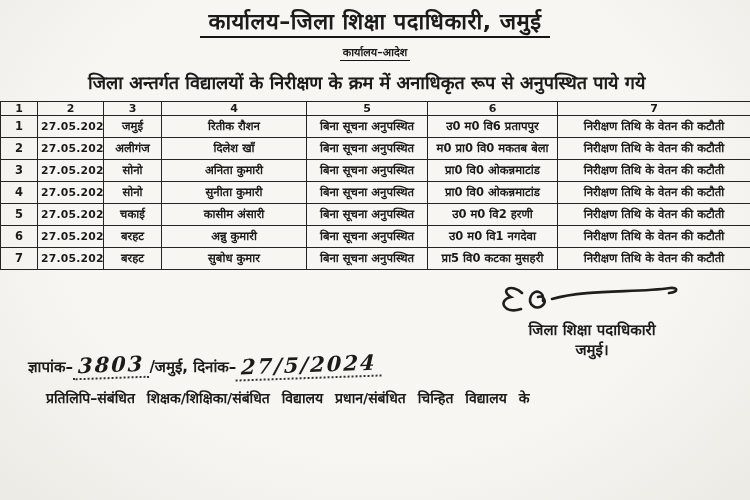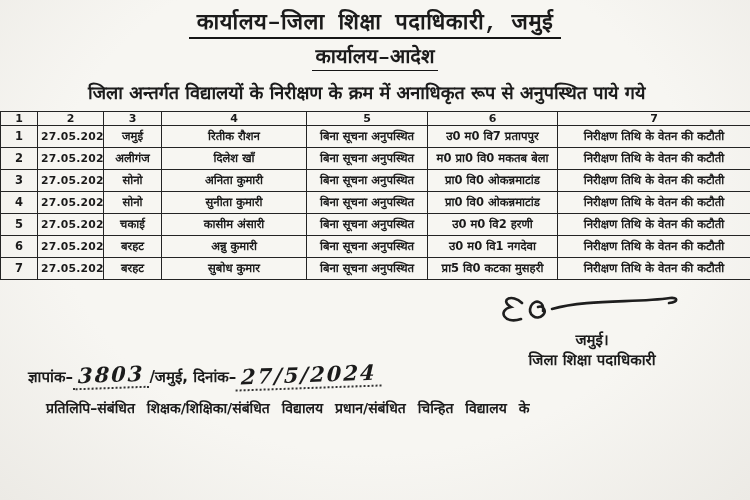--- a/index.html
+++ b/index.html
@@ -6,29 +6,29 @@
   body{
     width:750px;height:500px;overflow:hidden;
     background:#e8e6e1;
     font-family:"DejaVu Sans", sans-serif;
     color:#1b1b1b;
   }
   .page{
     position:relative;width:750px;height:500px;
     background:radial-gradient(ellipse at 50% 40%, #f7f6f2 60%, #eceae5 100%);
   }
-  .doc-head{text-align:center;padding-top:5px;font-family:Liberation Mono, monospace;}
+  .doc-head{text-align:center;padding-top:5px;}
   .doc-title{
     display:inline-block;font-size:22px;font-weight:bold;
     border-bottom:2.5px solid #151515;padding:0 8px 1px;
     letter-spacing:.5px;
   }
   .doc-subtitle-wrap{text-align:center;margin-top:3px;}
   .doc-subtitle{
-    display:inline-block;font-size:20px;font-weight:bold;
+    display:inline-block;font-size:11px;font-weight:bold;
     border-bottom:1.8px solid #151515;padding:0 3px 1px;
   }
   .intro{margin:9px 28px 0 30px;font-size:18px;font-weight:600;line-height:1.45;}
   .intro .l1{padding-left:58px;}
   .intro .l2{padding-left:2px;}
 
   table.order{
     width:750px;border-collapse:collapse;table-layout:fixed;
     margin-top:5px;
     font-size:11.5px;font-weight:600;
@@ -100,21 +100,21 @@
       <td>5</td>
       <td>6</td>
       <td>7</td>
     </tr>
     <tr class="datarow">
       <td>1</td>
       <td class="datecell">27.05.2024</td>
       <td>जमुई</td>
       <td>रितीक रौशन</td>
       <td>बिना सूचना अनुपस्थित</td>
-      <td>उ0 म0 वि7 प्रतापपुर</td>
+      <td>उ0 म0 वि6 प्रतापपुर</td>
       <td>निरीक्षण तिथि के वेतन की कटौती</td>
     </tr>
     <tr class="datarow">
       <td>2</td>
       <td class="datecell">27.05.2024</td>
       <td>अलीगंज</td>
       <td>दिलेश खाँ</td>
       <td>बिना सूचना अनुपस्थित</td>
       <td>म0 प्रा0 वि0 मकतब बेला</td>
       <td>निरीक्षण तिथि के वेतन की कटौती</td>
@@ -170,22 +170,22 @@
   <div class="bottom">
 
     <div class="sig-block">
       <svg class="sig-scribble" width="200" height="42" viewBox="0 0 200 42">
         <g fill="none" stroke="#1e1e1e" stroke-width="2.6" stroke-linecap="round">
           <path d="M30 13 C20 3 7 10 19 17 C5 20 12 35 29 29"></path>
           <path d="M51 21 C53 12 43 8 39 16 C35 25 45 31 51 25 C55 21 51 15 46 17"></path>
           <path d="M60 19 C95 9 145 13 178 8 C186 7 187 12 177 13"></path>
         </g>
       </svg>
+      <div class="sig-line">जिला शिक्षा पदाधिकारी</div>
       <div class="sig-line">जमुई।</div>
-      <div class="sig-line">जिला शिक्षा पदाधिकारी</div>
     </div>
 
     <div class="memo-line">
       <span>ज्ञापांक–</span><span class="hand dotted">3803</span><span>/जमुई, दिनांक–</span><span class="hand dotted">27/5/2024</span>
     </div>
 
     <div class="copy-line">प्रतिलिपि–संबंधित शिक्षक/शिक्षिका/संबंधित विद्यालय प्रधान/संबंधित चिन्हित विद्यालय के</div>
 
   </div>
 

